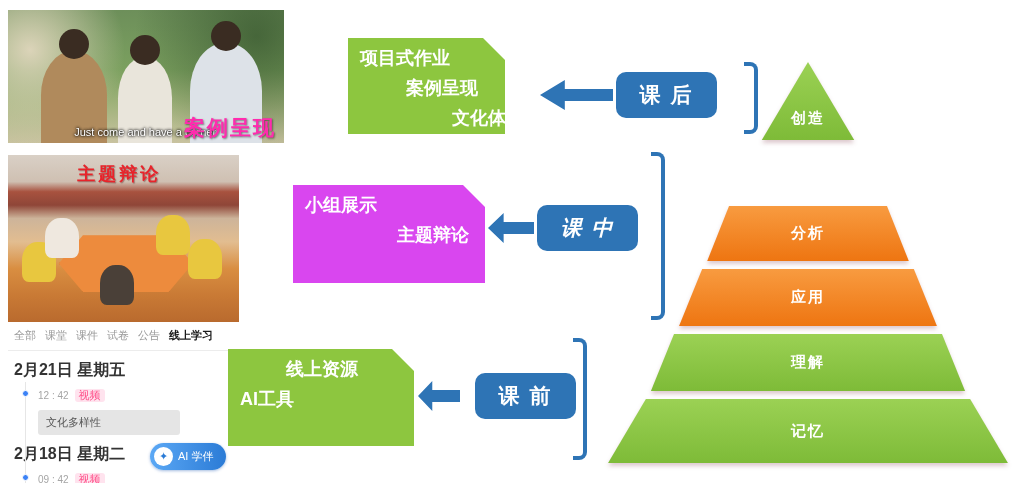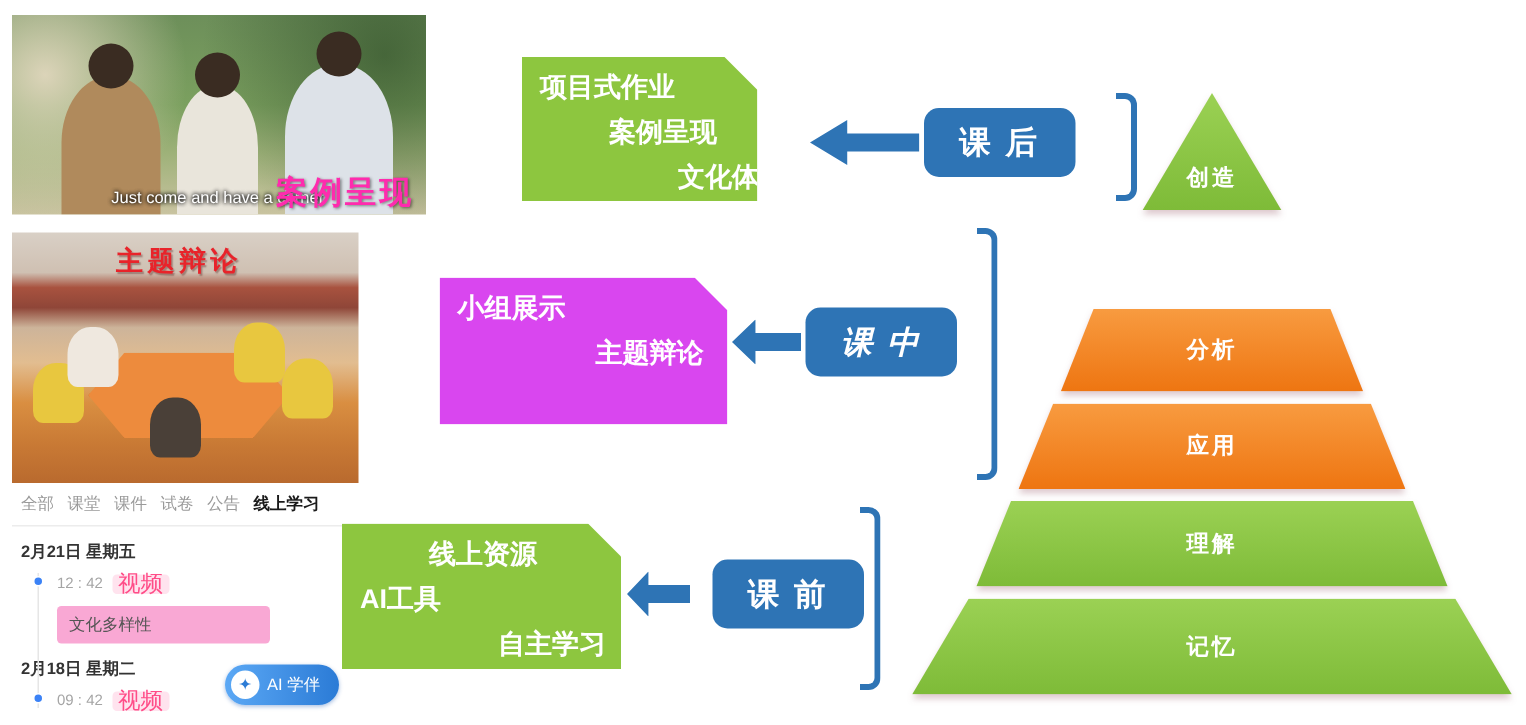--- a/index.html
+++ b/index.html
@@ -41,27 +41,27 @@
     font-weight:bold; letter-spacing:3px; text-shadow:1px 1px 1px rgba(60,0,0,.35); }
 
   
   .platform { position:absolute; left:8px; top:324px; width:231px; height:152px; background:#fff; }
   .tabs { display:flex; gap:9px; align-items:center; padding:4px 2px 0 6px; font-size:11px; color:#9a9a9a;
     border-bottom:1px solid #ececec; padding-bottom:7px; }
   .tab { cursor:pointer; white-space:nowrap; }
   .tab.active { color:#1a1a1a; font-weight:bold; }
   .timeline { position:relative; margin-top:4px; }
   .tl-line { position:absolute; left:17px; top:22px; bottom:2px; width:1px; background:#e6e6e6; }
-  .tl-date { margin:9px 0 0 6px; font-size:11px; font-weight:bold; color:#333; }
+  .tl-date { margin:9px 0 0 6px; font-size:16px; font-weight:bold; color:#333; }
   .tl-entry { position:relative; margin:8px 0 0 30px; font-size:10px; color:#a5a5a5; display:flex; align-items:center; }
   .tl-dot { position:absolute; left:-16px; top:1px; width:7px; height:7px; border-radius:50%;
     background:#3b82f6; border:1px solid #fff; }
-  .tl-badge { display:inline-block; margin-left:6px; font-size:15px; color:#ff4d88; background:#ffe3ee;
+  .tl-badge { display:inline-block; margin-left:6px; font-size:11px; color:#ff4d88; background:#ffe3ee;
     padding:1px 4px; border-radius:3px; line-height:11px; }
-  .tl-item { margin:8px 0 0 30px; width:142px; background:#f9a8d4; border-radius:3px;
+  .tl-item { margin:8px 0 0 30px; width:142px; background:#e5e5e5; border-radius:3px;
     padding:5px 8px; font-size:11px; color:#555; cursor:pointer; }
   .ai-pill { position:absolute; left:142px; top:119px; height:27px; display:flex; align-items:center;
     gap:5px; padding:0 13px 0 4px; border-radius:15px; color:#fff; font-size:11px; cursor:pointer;
     background:linear-gradient(90deg,#5ba8f5,#2b7bd6); box-shadow:0 1px 3px rgba(30,90,180,.4); }
   .ai-ic { width:19px; height:19px; border-radius:50%; background:#fff; color:#2b7bd6;
     display:flex; align-items:center; justify-content:center; font-size:11px; }
 
   
   .callout { position:absolute; color:#fff; font-weight:bold; font-size:18px; padding-top:5px;
     clip-path:polygon(0 0, calc(100% - 22px) 0, 100% 22px, 100% 100%, 0 100%); }
@@ -184,21 +184,20 @@
   </div>
 
   <div class="callout orange-bg co2">
     <span class="cl ind0">小组展示</span>
     <span class="cl ind2">主题辩论</span>
   </div>
 
   <div class="callout green-bg co3">
     <span class="cl ind1">线上资源</span>
     <span class="cl ind0">AI工具</span>
-    <span class="cl ind2">自主学习</span>
   </div>
 
   <div class="arrow a1"></div>
   <div class="arrow a2"></div>
   <div class="arrow a3"></div>
 
   <div class="stage s1">课 后</div>
   <div class="stage s2">课 中</div>
   <div class="stage s3">课 前</div>
 

